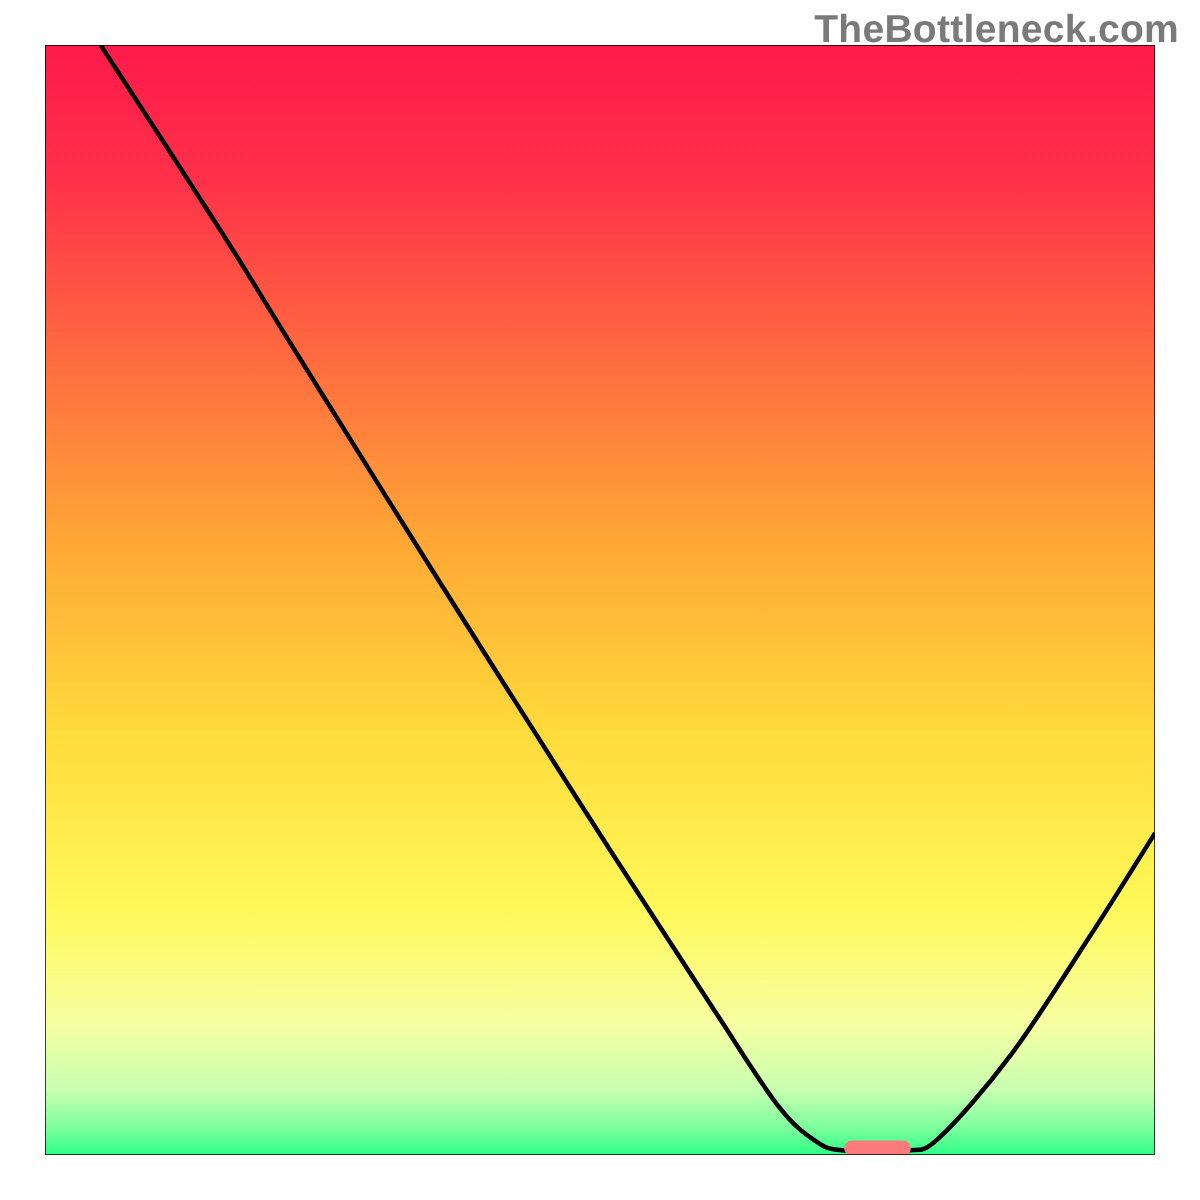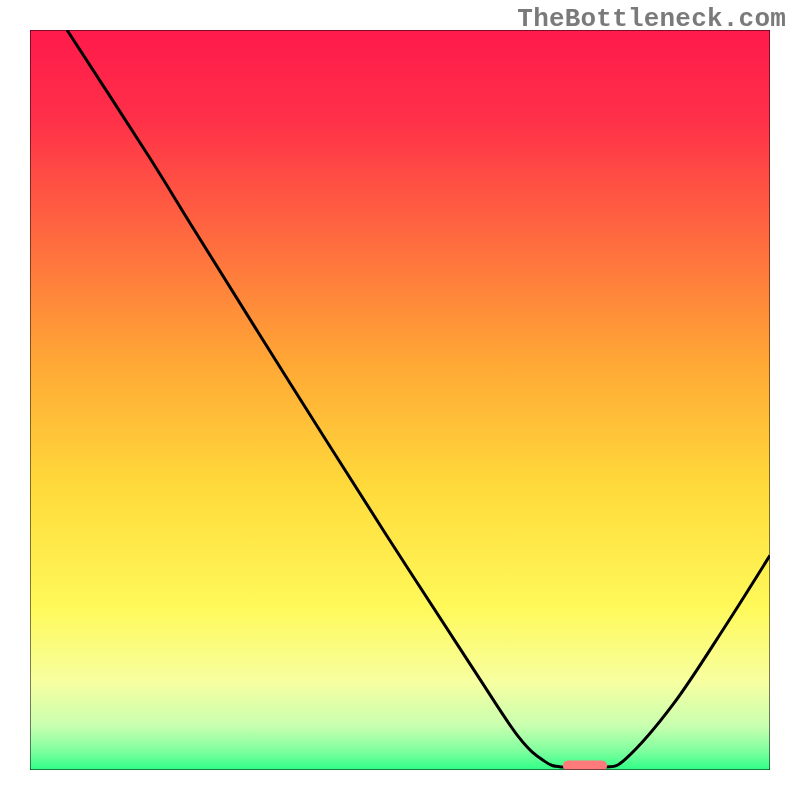--- a/index.html
+++ b/index.html
@@ -18,21 +18,20 @@
   }
   .watermark {
     position: absolute;
     top: 4px;
     right: 14px;
     font-size: 26px;
     font-weight: 600;
     color: #7a7a7a;
     letter-spacing: 0.2px;
     user-select: none;
-    font-family: Liberation Mono, monospace;
   }
   .plot {
     position: absolute;
     left: 30px;
     top: 30px;
     width: 740px;
     height: 740px;
   }
 </style>
 </head>

